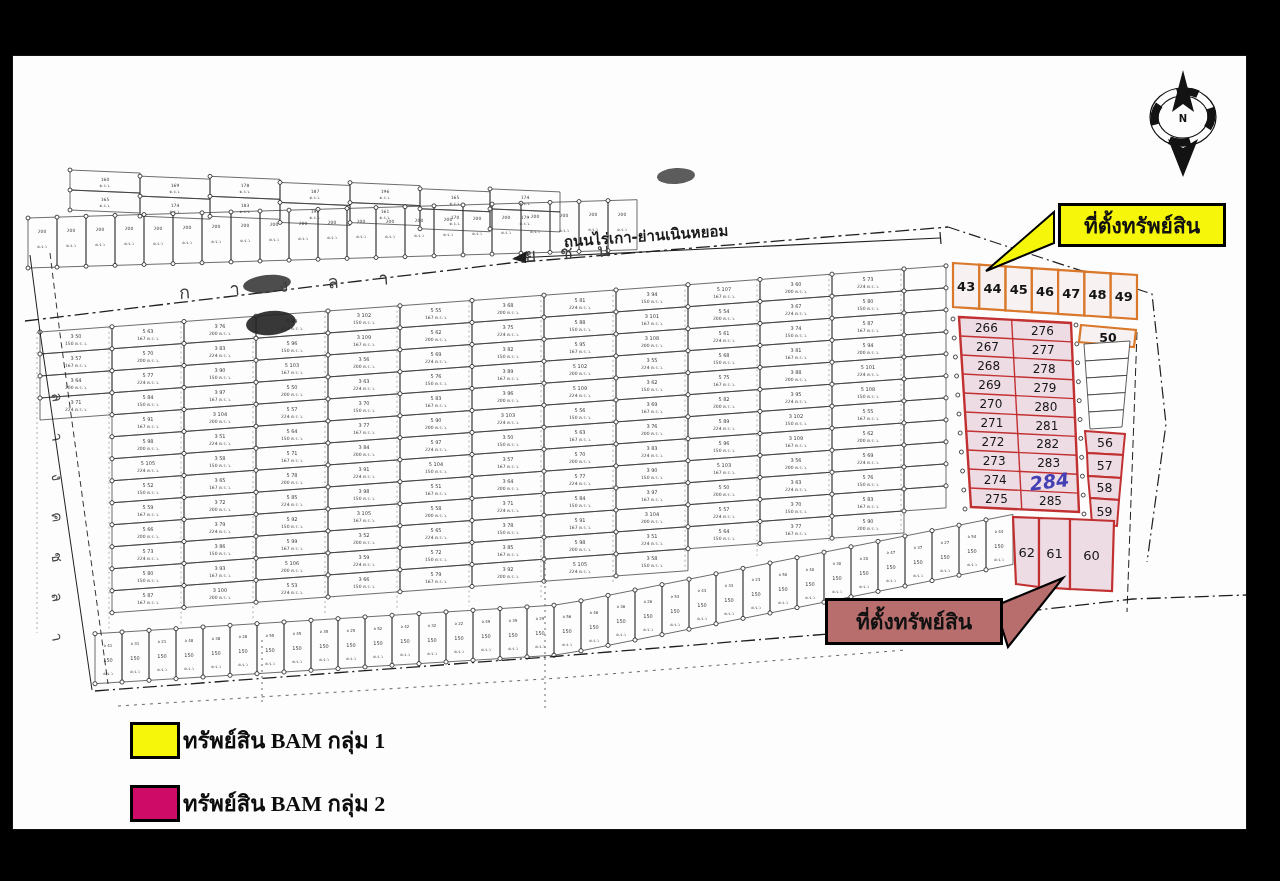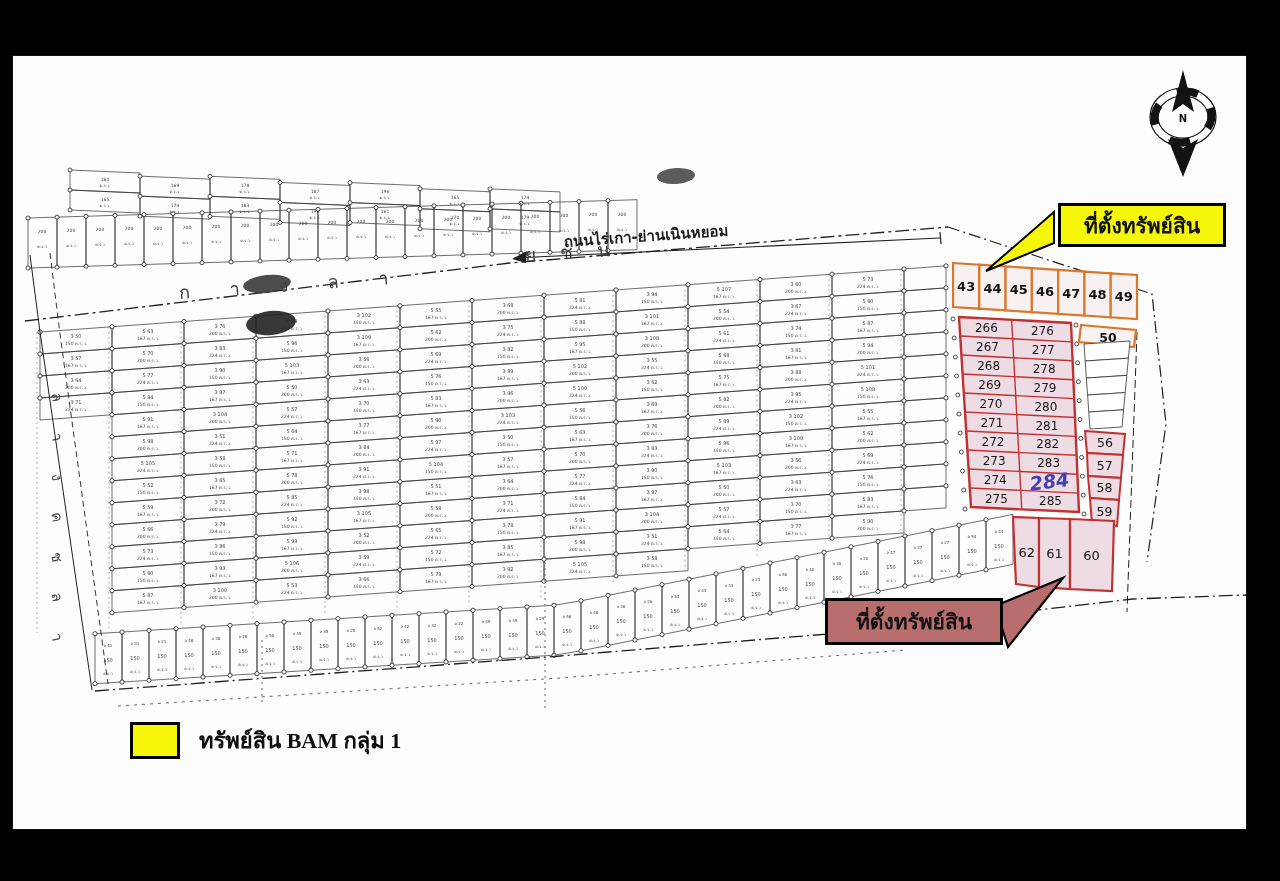--- a/index.html
+++ b/index.html
@@ -12,21 +12,21 @@
            border:3px solid #000;font-weight:bold;font-size:21px;color:#111;
            font-family:"DejaVu Sans",sans-serif;white-space:nowrap;margin-left:6px;}
   .callout-top{left:1052px;top:203px;width:162px;height:38px;}
   .callout-bottom{left:819px;top:598px;width:172px;height:41px;}
   .road-label{position:absolute;left:563px;top:230px;transform:rotate(-4deg);
               transform-origin:0 0;font-size:15px;font-weight:700;color:#1b1b1b;white-space:nowrap;}
   .spaced{position:absolute;transform-origin:0 0;color:#3e3e3e;white-space:nowrap;}
   .sp1{left:178px;top:278px;transform:rotate(-4deg);font-size:18px;letter-spacing:17px;}
   .sp2{left:524px;top:240px;transform:rotate(-4deg);font-size:19px;letter-spacing:9px;}
   .legend{position:absolute;left:130px;top:722px;}
-  .legend-row{display:flex;align-items:center;gap:19px;}
+  .legend-row{display:flex;align-items:center;gap:3px;}
   .legend-row + .legend-row{margin-top:26px;}
   .swatch{display:inline-block;width:44px;height:31px;border:3px solid #000;}
   .legend-label{font-family:"Liberation Serif",serif;font-weight:700;font-size:22px;color:#0d0d0d;
                 white-space:nowrap;}
 </style>
 </head>
 <body>
 
 <div class="stage">
   <div class="page"></div>
@@ -1211,14 +1211,18 @@
 
   <div class="road-label">ถนนไร่เกา-ย่านเนินหยอม</div>
   <div class="spaced sp1">ก า ง ล า</div>
   <div class="spaced sp2">ย ช น</div>
 
   <div class="legend">
     <div class="legend-row">
       <span class="swatch" id="sw0" style="background: rgb(246, 246, 10);"></span>
       <span class="legend-label">ทรัพย์สิน BAM กลุ่ม 1</span>
     </div>
+    <div class="legend-row">
+      <span class="swatch" id="sw1" style="background: rgb(206, 12, 104);"></span>
+      <span class="legend-label">ทรัพย์สิน BAM กลุ่ม 2</span>
+    </div>
   </div>
 </div>
 
 </body></html>

